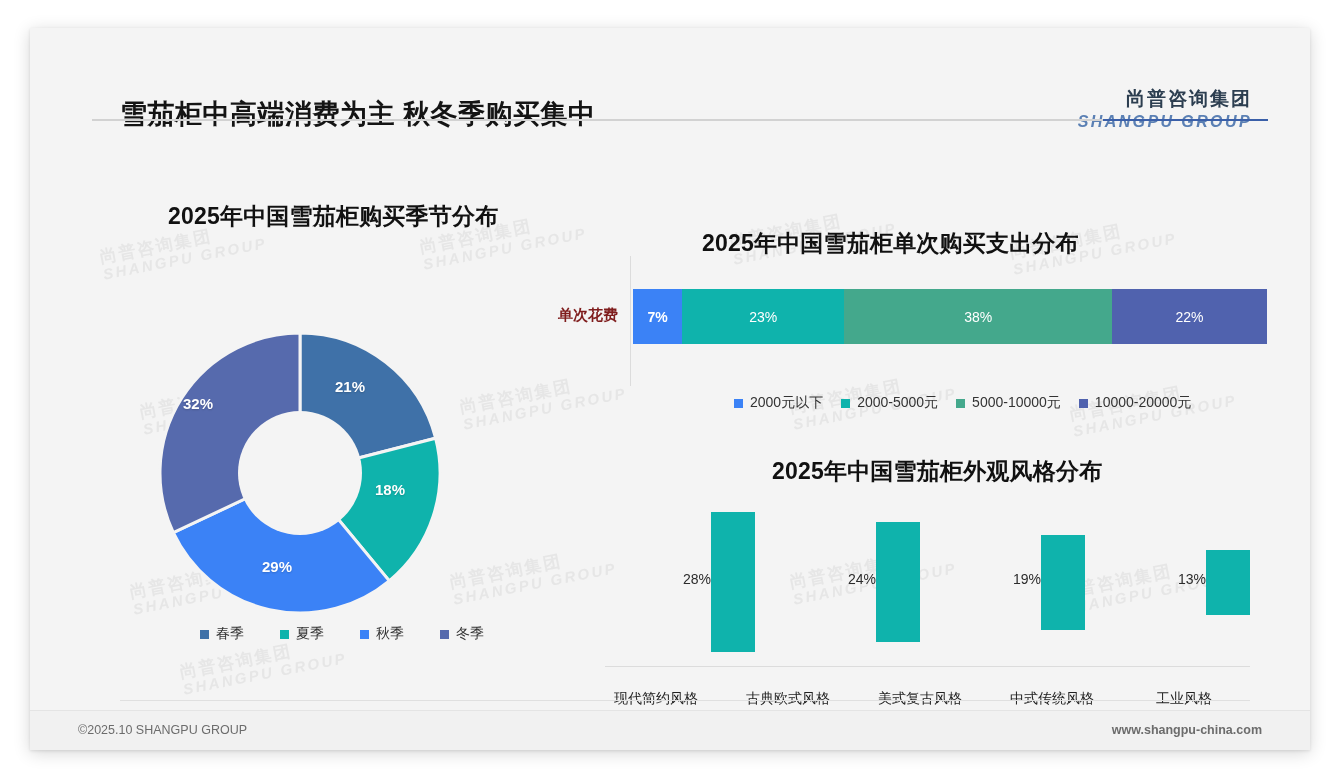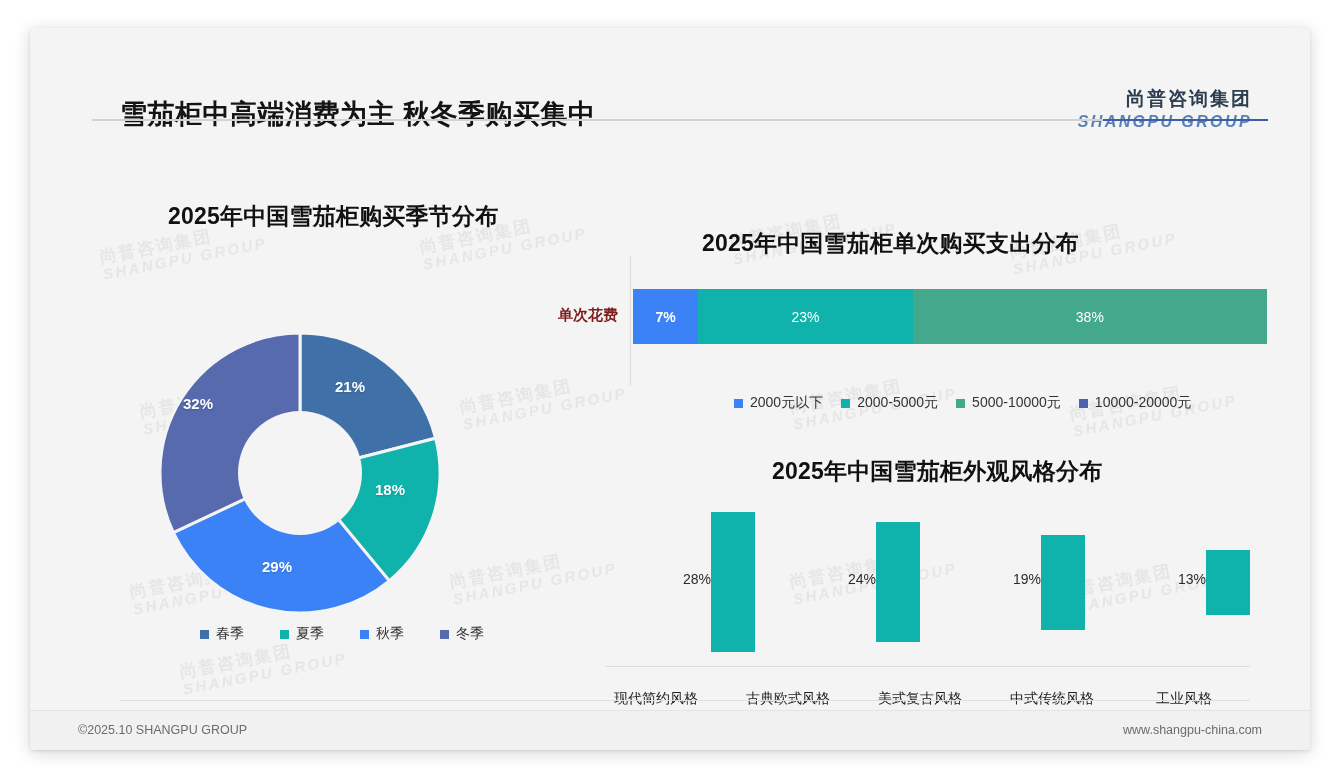--- a/index.html
+++ b/index.html
@@ -107,21 +107,21 @@
   
   .foot-rule { position:absolute; left: 90px; right: 60px; top: 672px; height: 1px; background:#e0e0e0; z-index:4;}
   .footnote {
     position: absolute; left: 112px; top: 683px; font-size: 12.5px; color: #595959; z-index: 4;
   }
   .footbar {
     position: absolute; left: 0; bottom: 0; width: 100%; height: 40px;
     background: #f1f1f1; border-top: 1px solid #e4e4e4; z-index: 4;
   }
   .copy { position:absolute; left: 48px; top: 12px; font-size: 12.5px; color: #6c6c6c; }
-  .site { position:absolute; right: 48px; top: 12px; font-size: 12.5px; color: #6c6c6c; }
+  .site { position:absolute; right: 48px; top: 12px; font-size: 12.5px; color: #6c6c6c; font-weight: bold; }
 </style>
 </head>
 <body>
 
 <div class="slide">
 
   <div class="wm-layer">
     <div class="wm" style="left:70px;  top:205px;">
         <span class="cn">尚普咨询集团</span>
         <span class="en">SHANGPU GROUP</span>
@@ -232,20 +232,23 @@
     <div class="stack-bar">
       <div class="seg first" style="flex: 7 1 0%; background: rgb(59, 130, 246);">
           <span>7%</span>
         </div>
       <div class="seg" style="flex: 23 1 0%; background: rgb(15, 179, 172);">
           <span>23%</span>
         </div>
       <div class="seg" style="flex: 38 1 0%; background: rgb(68, 168, 140);">
           <span>38%</span>
         </div>
+      <div class="seg" style="flex: 22 1 0%; background: rgb(80, 98, 174);">
+          <span>22%</span>
+        </div>
     </div>
   </div>
 
   <div class="legend" style="left:704px; top:366px; gap:18px;">
     <div class="legend-item">
       <span class="legend-sw" style="background: rgb(59, 130, 246);"></span>
       <span class="legend-tx">2000元以下</span>
     </div>
     <div class="legend-item">
       <span class="legend-sw" style="background: rgb(15, 179, 172);"></span>

